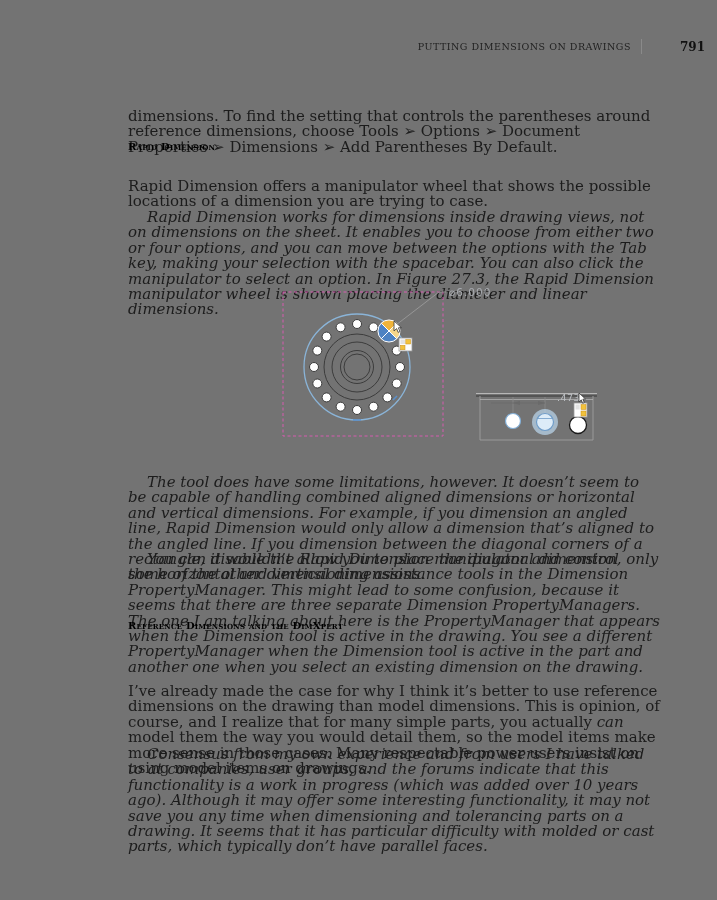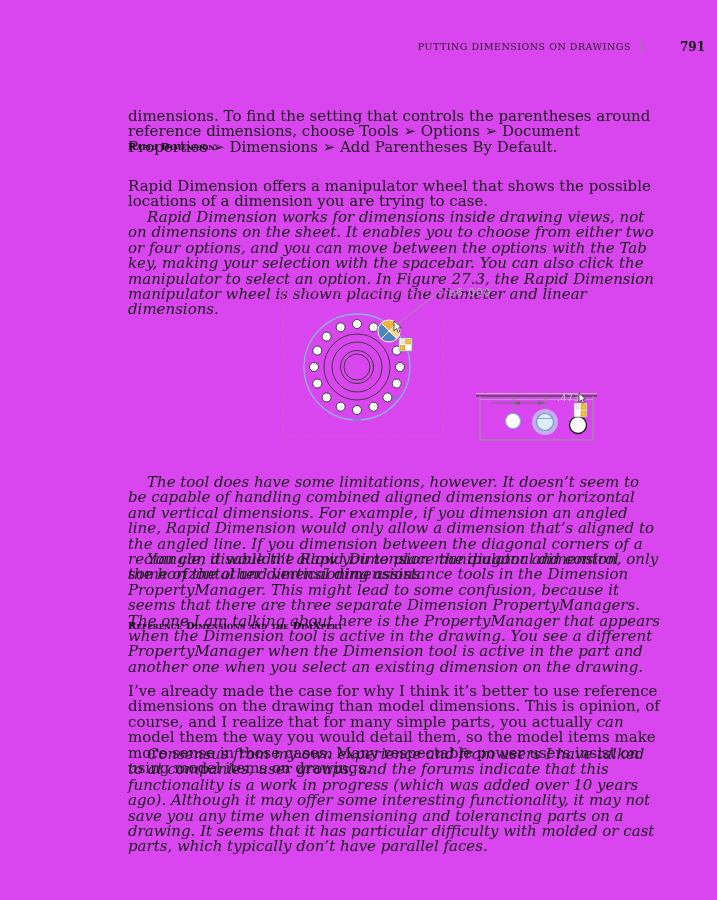--- a/index.html
+++ b/index.html
@@ -1,17 +1,17 @@
 <!DOCTYPE html>
 <html><head>
 <meta charset="utf-8">
 <style>
   html,body{margin:0;padding:0;background:#e9e9e9;}
   .page{
-    position:relative;width:717px;height:900px;background:#d946ef;
+    position:relative;width:717px;height:900px;background:#737373;
     font-family:"DejaVu Serif", serif;color:#1c1c1c;overflow:hidden;margin:0 auto;
   }
   
   .header{position:absolute;top:39px;right:12px;display:flex;align-items:center;}
   .running-title{font-size:9.5px;letter-spacing:.5px;color:#222;}
   .header-rule{width:1px;height:15px;background:#8a8a8a;margin:0 9px 0 10px;}
   .page-num{font-size:12px;font-weight:bold;color:#111;margin-left:29px;}
   
   .tblock{position:absolute;left:128px;width:532px;font-size:15px;line-height:15.4px;text-align:left;}
   .indent{text-indent:19px;font-style:italic;}

